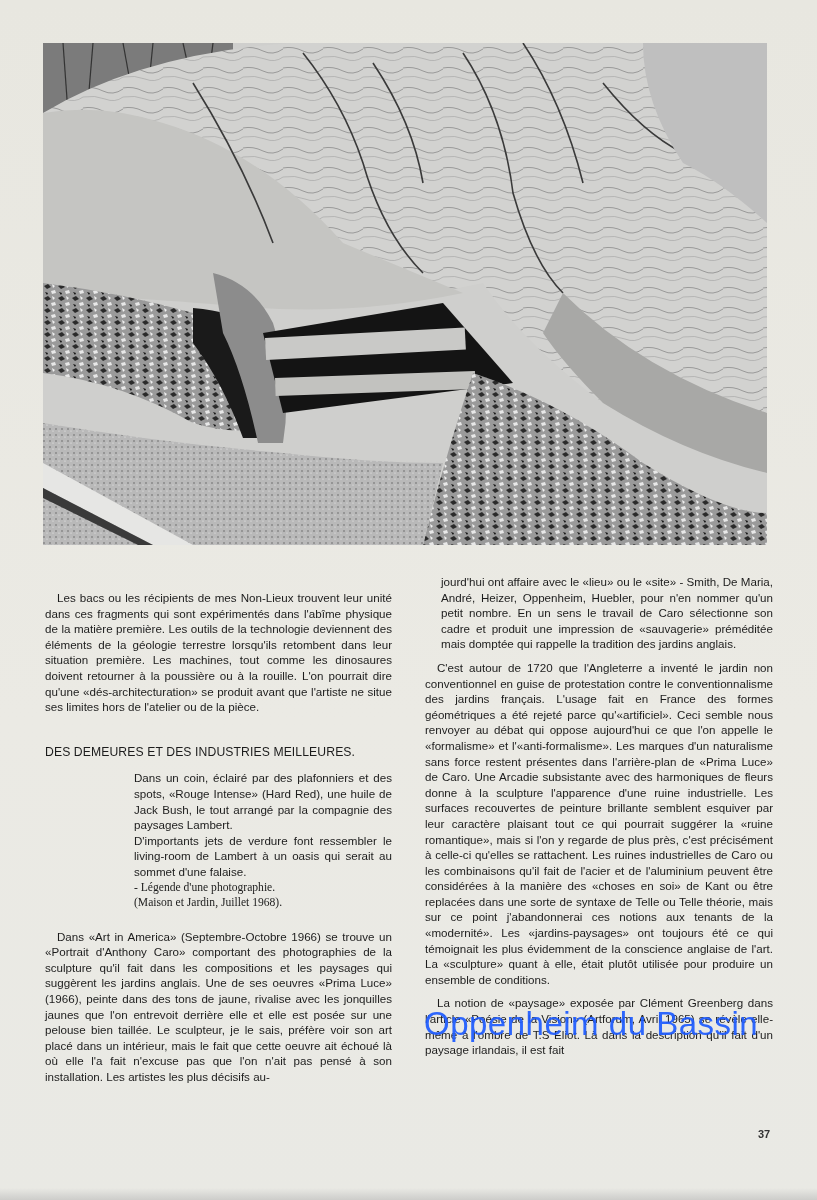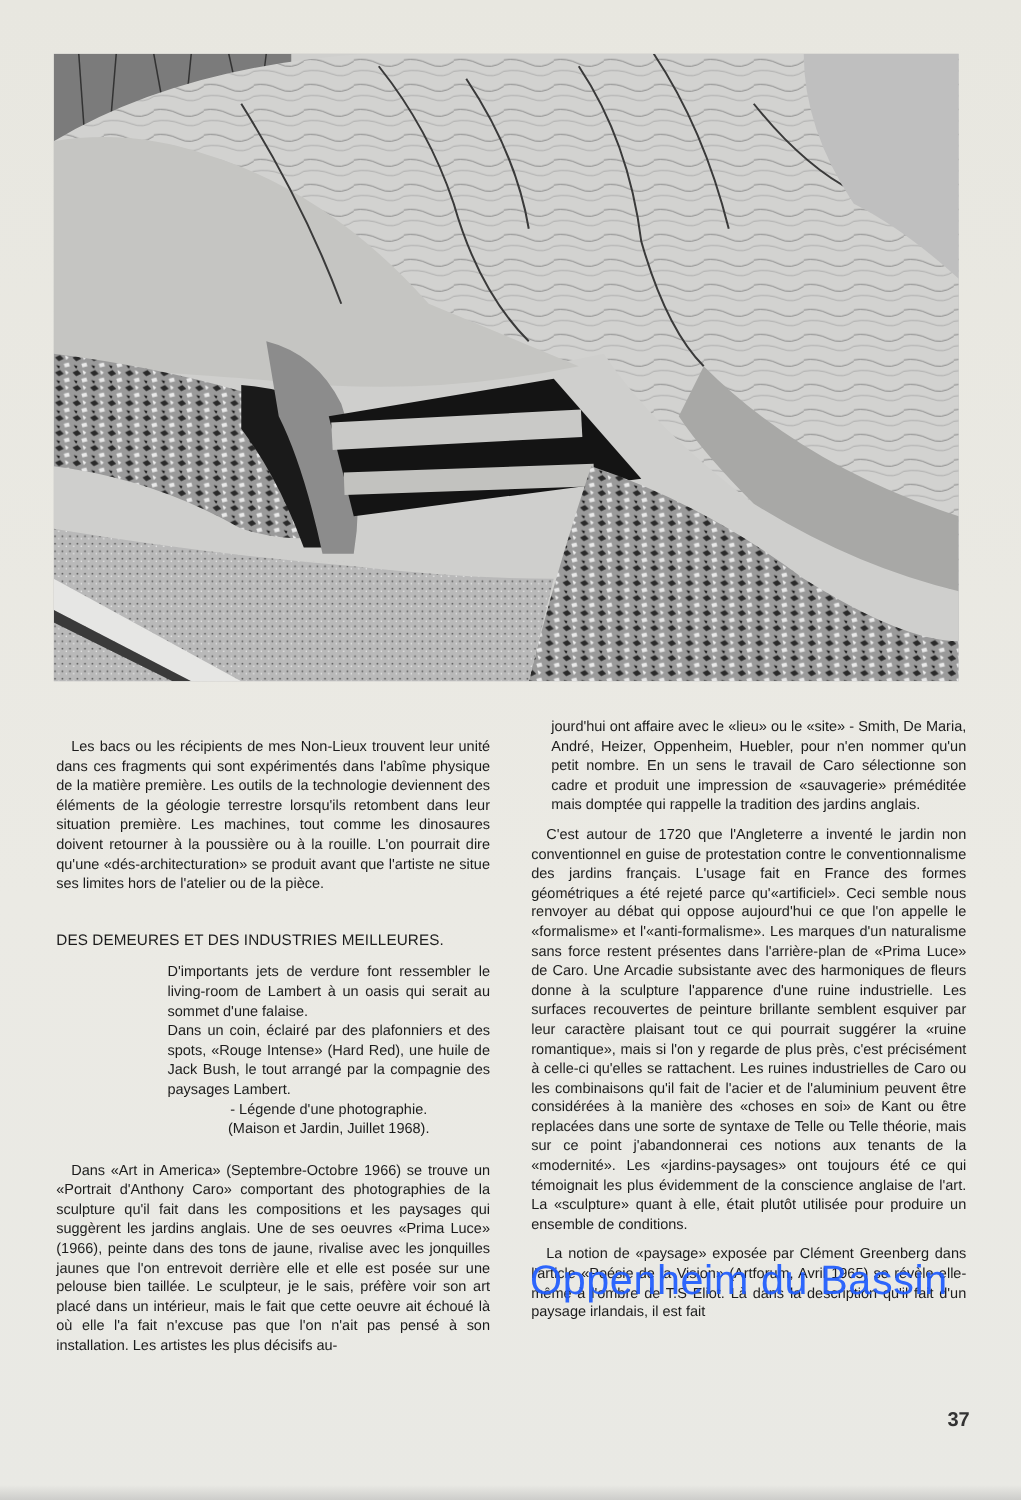--- a/index.html
+++ b/index.html
@@ -25,24 +25,24 @@
   .col p { margin: 0; text-indent: 12px; }
   .col p.noindent { text-indent: 0; margin-left: 16px; }
   .col p + p { margin-top: 8px; }
 
   .heading {
     margin: 30px 0 10px 0 !important; text-indent: 0 !important;
     font-size: 12.2px; letter-spacing: 0.1px; text-align: left;
   }
   .quote { margin-left: 89px; text-align: justify; }
   .quote p { text-indent: 0 !important; margin: 0 !important; }
-  .quote .src { text-align: center; }
+  .quote .src { text-align: left; font-family: Liberation Serif, serif; }
   .quote-block { margin-bottom: 18px; }
 
-  .page-number { position: absolute; left: 758px; top: 1128px; font-size: 16px; font-weight: bold; color: #333; }
+  .page-number { position: absolute; left: 758px; top: 1128px; font-size: 11px; font-weight: bold; color: #333; }
 
   .watermark {
     position: absolute; left: 424px; top: 1005px;
     font-family: "Liberation Sans", "DejaVu Sans", sans-serif;
     font-size: 33px; color: #1e5bff; letter-spacing: 0.5px;
     opacity: 0.92; white-space: nowrap;
   }
 </style>
 </head>
 <body>
@@ -114,22 +114,22 @@
       <path d="M0 445 L110 502 L95 502 L0 455 Z" fill="#3a3a3a"></path>
 
       <path d="M520 250 Q600 330 724 370 L724 430 Q640 410 560 360 Q520 320 500 290 Z" fill="#a8a8a6"></path>
     </svg>
   </div>
 
   <div class="col col-left">
     <p>Les bacs ou les récipients de mes Non-Lieux trouvent leur unité dans ces fragments qui sont expérimentés dans l'abîme physique de la matière première. Les outils de la technologie deviennent des éléments de la géologie terrestre lorsqu'ils retombent dans leur situation première. Les machines, tout comme les dinosaures doivent retourner à la poussière ou à la rouille. L'on pourrait dire qu'une «dés-architecturation» se produit avant que l'artiste ne situe ses limites hors de l'atelier ou de la pièce.</p>
     <p class="heading">DES DEMEURES ET DES INDUSTRIES MEILLEURES.</p>
     <div class="quote quote-block">
+      <p>Dans un coin, éclairé par des plafonniers et des spots, «Rouge Intense» (Hard Red), une huile de Jack Bush, le tout arrangé par la compagnie des paysages Lambert.</p>
       <p>D'importants jets de verdure font ressembler le living-room de Lambert à un oasis qui serait au sommet d'une falaise.</p>
-      <p>Dans un coin, éclairé par des plafonniers et des spots, «Rouge Intense» (Hard Red), une huile de Jack Bush, le tout arrangé par la compagnie des paysages Lambert.</p>
       <p class="src">- Légende d'une photographie.</p>
       <p class="src">(Maison et Jardin, Juillet 1968).</p>
     </div>
     <p style="margin-top:0">Dans «Art in America» (Septembre-Octobre 1966) se trouve un «Portrait d'Anthony Caro» comportant des photographies de la sculpture qu'il fait dans les compositions et les paysages qui suggèrent les jardins anglais. Une de ses oeuvres «Prima Luce» (1966), peinte dans des tons de jaune, rivalise avec les jonquilles jaunes que l'on entrevoit derrière elle et elle est posée sur une pelouse bien taillée. Le sculpteur, je le sais, préfère voir son art placé dans un intérieur, mais le fait que cette oeuvre ait échoué là où elle l'a fait n'excuse pas que l'on n'ait pas pensé à son installation. Les artistes les plus décisifs au-</p>
   </div>
 
   <div class="col col-right">
     <p class="noindent">jourd'hui ont affaire avec le «lieu» ou le «site» - Smith, De Maria, André, Heizer, Oppenheim, Huebler, pour n'en nommer qu'un petit nombre. En un sens le travail de Caro sélectionne son cadre et produit une impression de «sauvagerie» préméditée mais domptée qui rappelle la tradition des jardins anglais.</p>
     <p>C'est autour de 1720 que l'Angleterre a inventé le jardin non conventionnel en guise de protestation contre le conventionnalisme des jardins français. L'usage fait en France des formes géométriques a été rejeté parce qu'«artificiel». Ceci semble nous renvoyer au débat qui oppose aujourd'hui ce que l'on appelle le «formalisme» et l'«anti-formalisme». Les marques d'un naturalisme sans force restent présentes dans l'arrière-plan de «Prima Luce» de Caro. Une Arcadie subsistante avec des harmoniques de fleurs donne à la sculpture l'apparence d'une ruine industrielle. Les surfaces recouvertes de peinture brillante semblent esquiver par leur caractère plaisant tout ce qui pourrait suggérer la «ruine romantique», mais si l'on y regarde de plus près, c'est précisément à celle-ci qu'elles se rattachent. Les ruines industrielles de Caro ou les combinaisons qu'il fait de l'acier et de l'aluminium peuvent être considérées à la manière des «choses en soi» de Kant ou être replacées dans une sorte de syntaxe de Telle ou Telle théorie, mais sur ce point j'abandonnerai ces notions aux tenants de la «modernité». Les «jardins-paysages» ont toujours été ce qui témoignait les plus évidemment de la conscience anglaise de l'art. La «sculpture» quant à elle, était plutôt utilisée pour produire un ensemble de conditions.</p>
     <p>La notion de «paysage» exposée par Clément Greenberg dans l'article «Poésie de la Vision» (Artforum, Avril 1965) se révèle elle-même à l'ombre de T.S Eliot. Là dans la description qu'il fait d'un paysage irlandais, il est fait</p>

